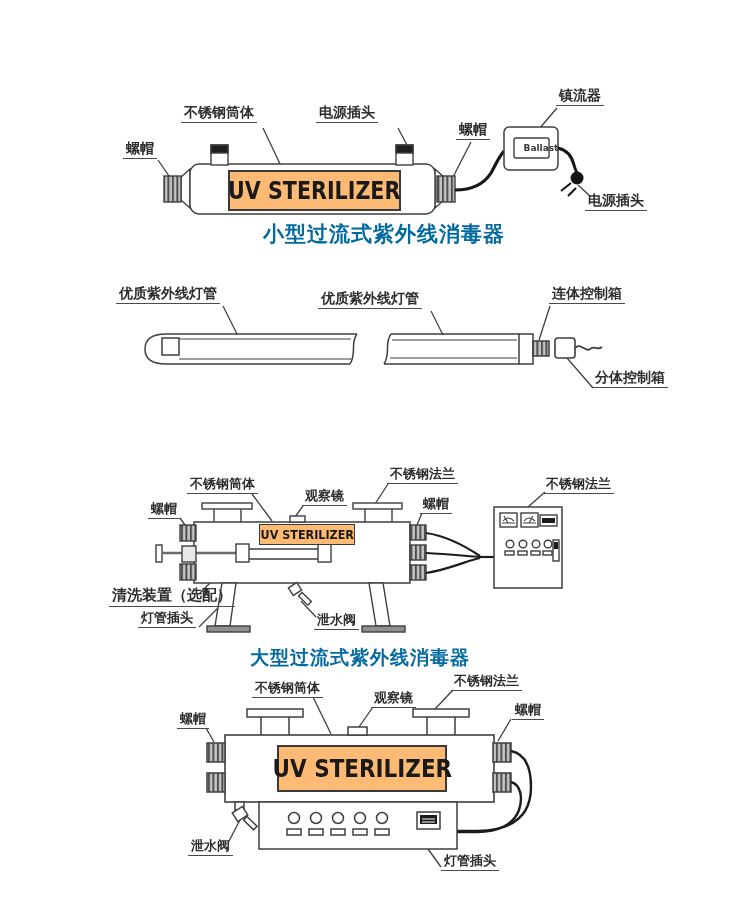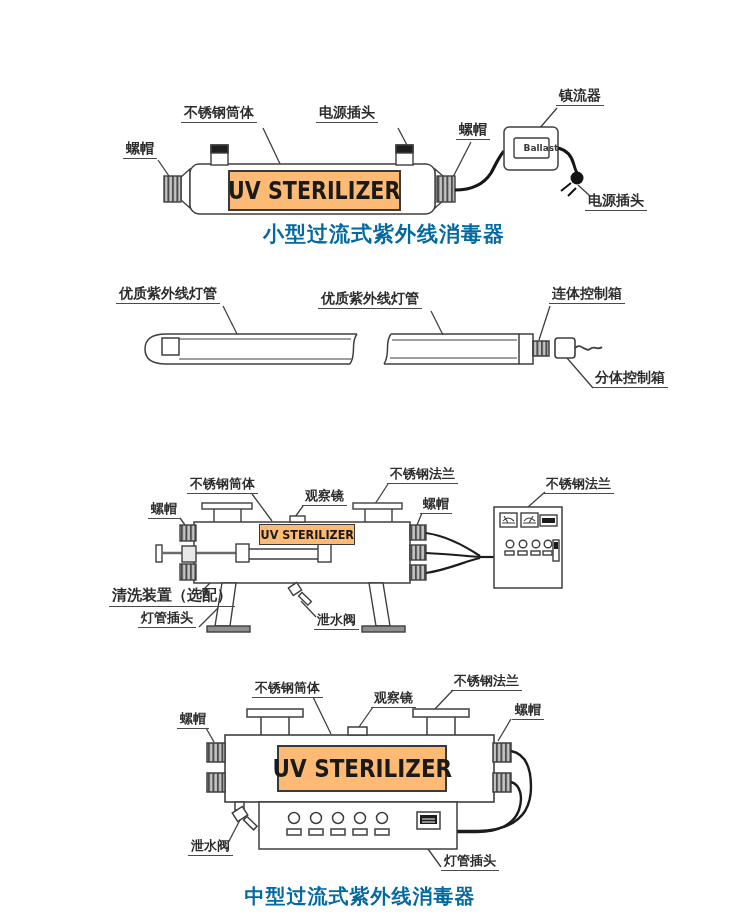--- a/index.html
+++ b/index.html
@@ -271,26 +271,26 @@
   <div class="lbl s" style="left:387px;top:467px">不锈钢法兰</div>
   <div class="lbl s" style="left:148px;top:502px">螺帽</div>
   <div class="lbl s" style="left:420px;top:497px">螺帽</div>
   <div class="lbl s" style="left:543px;top:477px">不锈钢法兰</div>
   <div class="lbl xs" style="left:109px;top:587px">清洗装置（选配）</div>
   <div class="lbl s" style="left:138px;top:611px">灯管插头</div>
   <div class="lbl s" style="left:314px;top:613px">泄水阀</div>
   <div class="uvbox" style="left:259px;top:524px;width:94px;height:19px;font-size:13px;border-width:1.8px">
       <span>UV STERILIZER</span>
     </div>
+  <div class="title" style="left:210px;top:645px;width:300px;font-size:19px">大型过流式紫外线消毒器</div>
 
   <div class="lbl s" style="left:252px;top:681px">不锈钢筒体</div>
   <div class="lbl s" style="left:371px;top:691px">观察镜</div>
   <div class="lbl s" style="left:451px;top:674px">不锈钢法兰</div>
   <div class="lbl s" style="left:177px;top:712px">螺帽</div>
   <div class="lbl s" style="left:512px;top:703px">螺帽</div>
   <div class="lbl s" style="left:188px;top:839px">泄水阀</div>
   <div class="lbl s" style="left:441px;top:854px">灯管插头</div>
   <div class="uvbox" style="left:277px;top:745px;width:166px;height:43px;font-size:25px">
       <span>UV STERILIZER</span>
     </div>
-  <div class="title" style="left:210px;top:883px;width:300px;font-size:20px">中型过流式紫外线消毒器</div>
 
 </div>
 
 </body></html>

